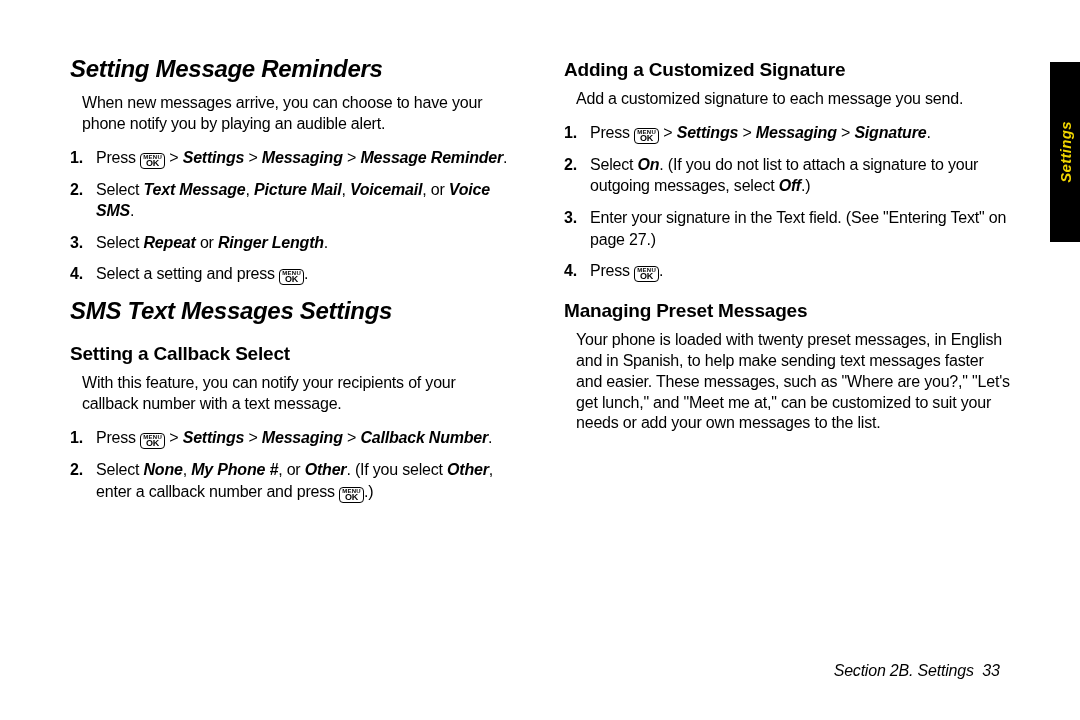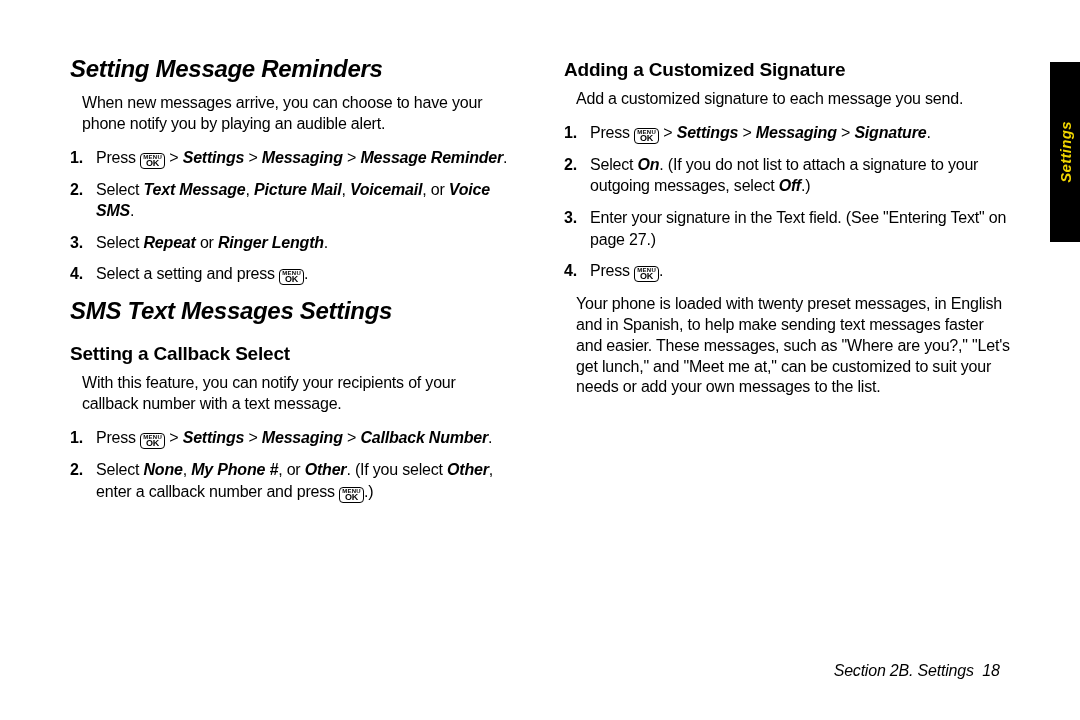--- a/index.html
+++ b/index.html
@@ -177,25 +177,26 @@
           <span>Select </span><span class="bi">On</span><span>. (If you do not list to attach a signature to your outgoing messages, select </span><span class="bi">Off</span><span>.)</span>
         </li>
         <li>
           <span>Enter your signature in the Text field. (See "Entering Text" on page 27.)</span>
         </li>
         <li>
           <span>Press </span><span class="okbtn"><span class="menu">MENU</span><span class="ok">OK</span></span><span>.</span>
         </li>
       </ol>
 
+      <h3 class="sub-title">Managing Preset Messages</h3>
 
       <p class="body">Your phone is loaded with twenty preset messages, in English and in Spanish, to help make sending text messages faster and easier. These messages, such as "Where are you?," "Let's get lunch," and "Meet me at," can be customized to suit your needs or add your own messages to the list.</p>
 
     </div>
 
   </div>
 
   <div class="footer">
     <span class="section">Section 2B. Settings</span>
-    <span class="pagenum">18</span>
+    <span class="pagenum">33</span>
   </div>
 
 </div>
 
 </body></html>

